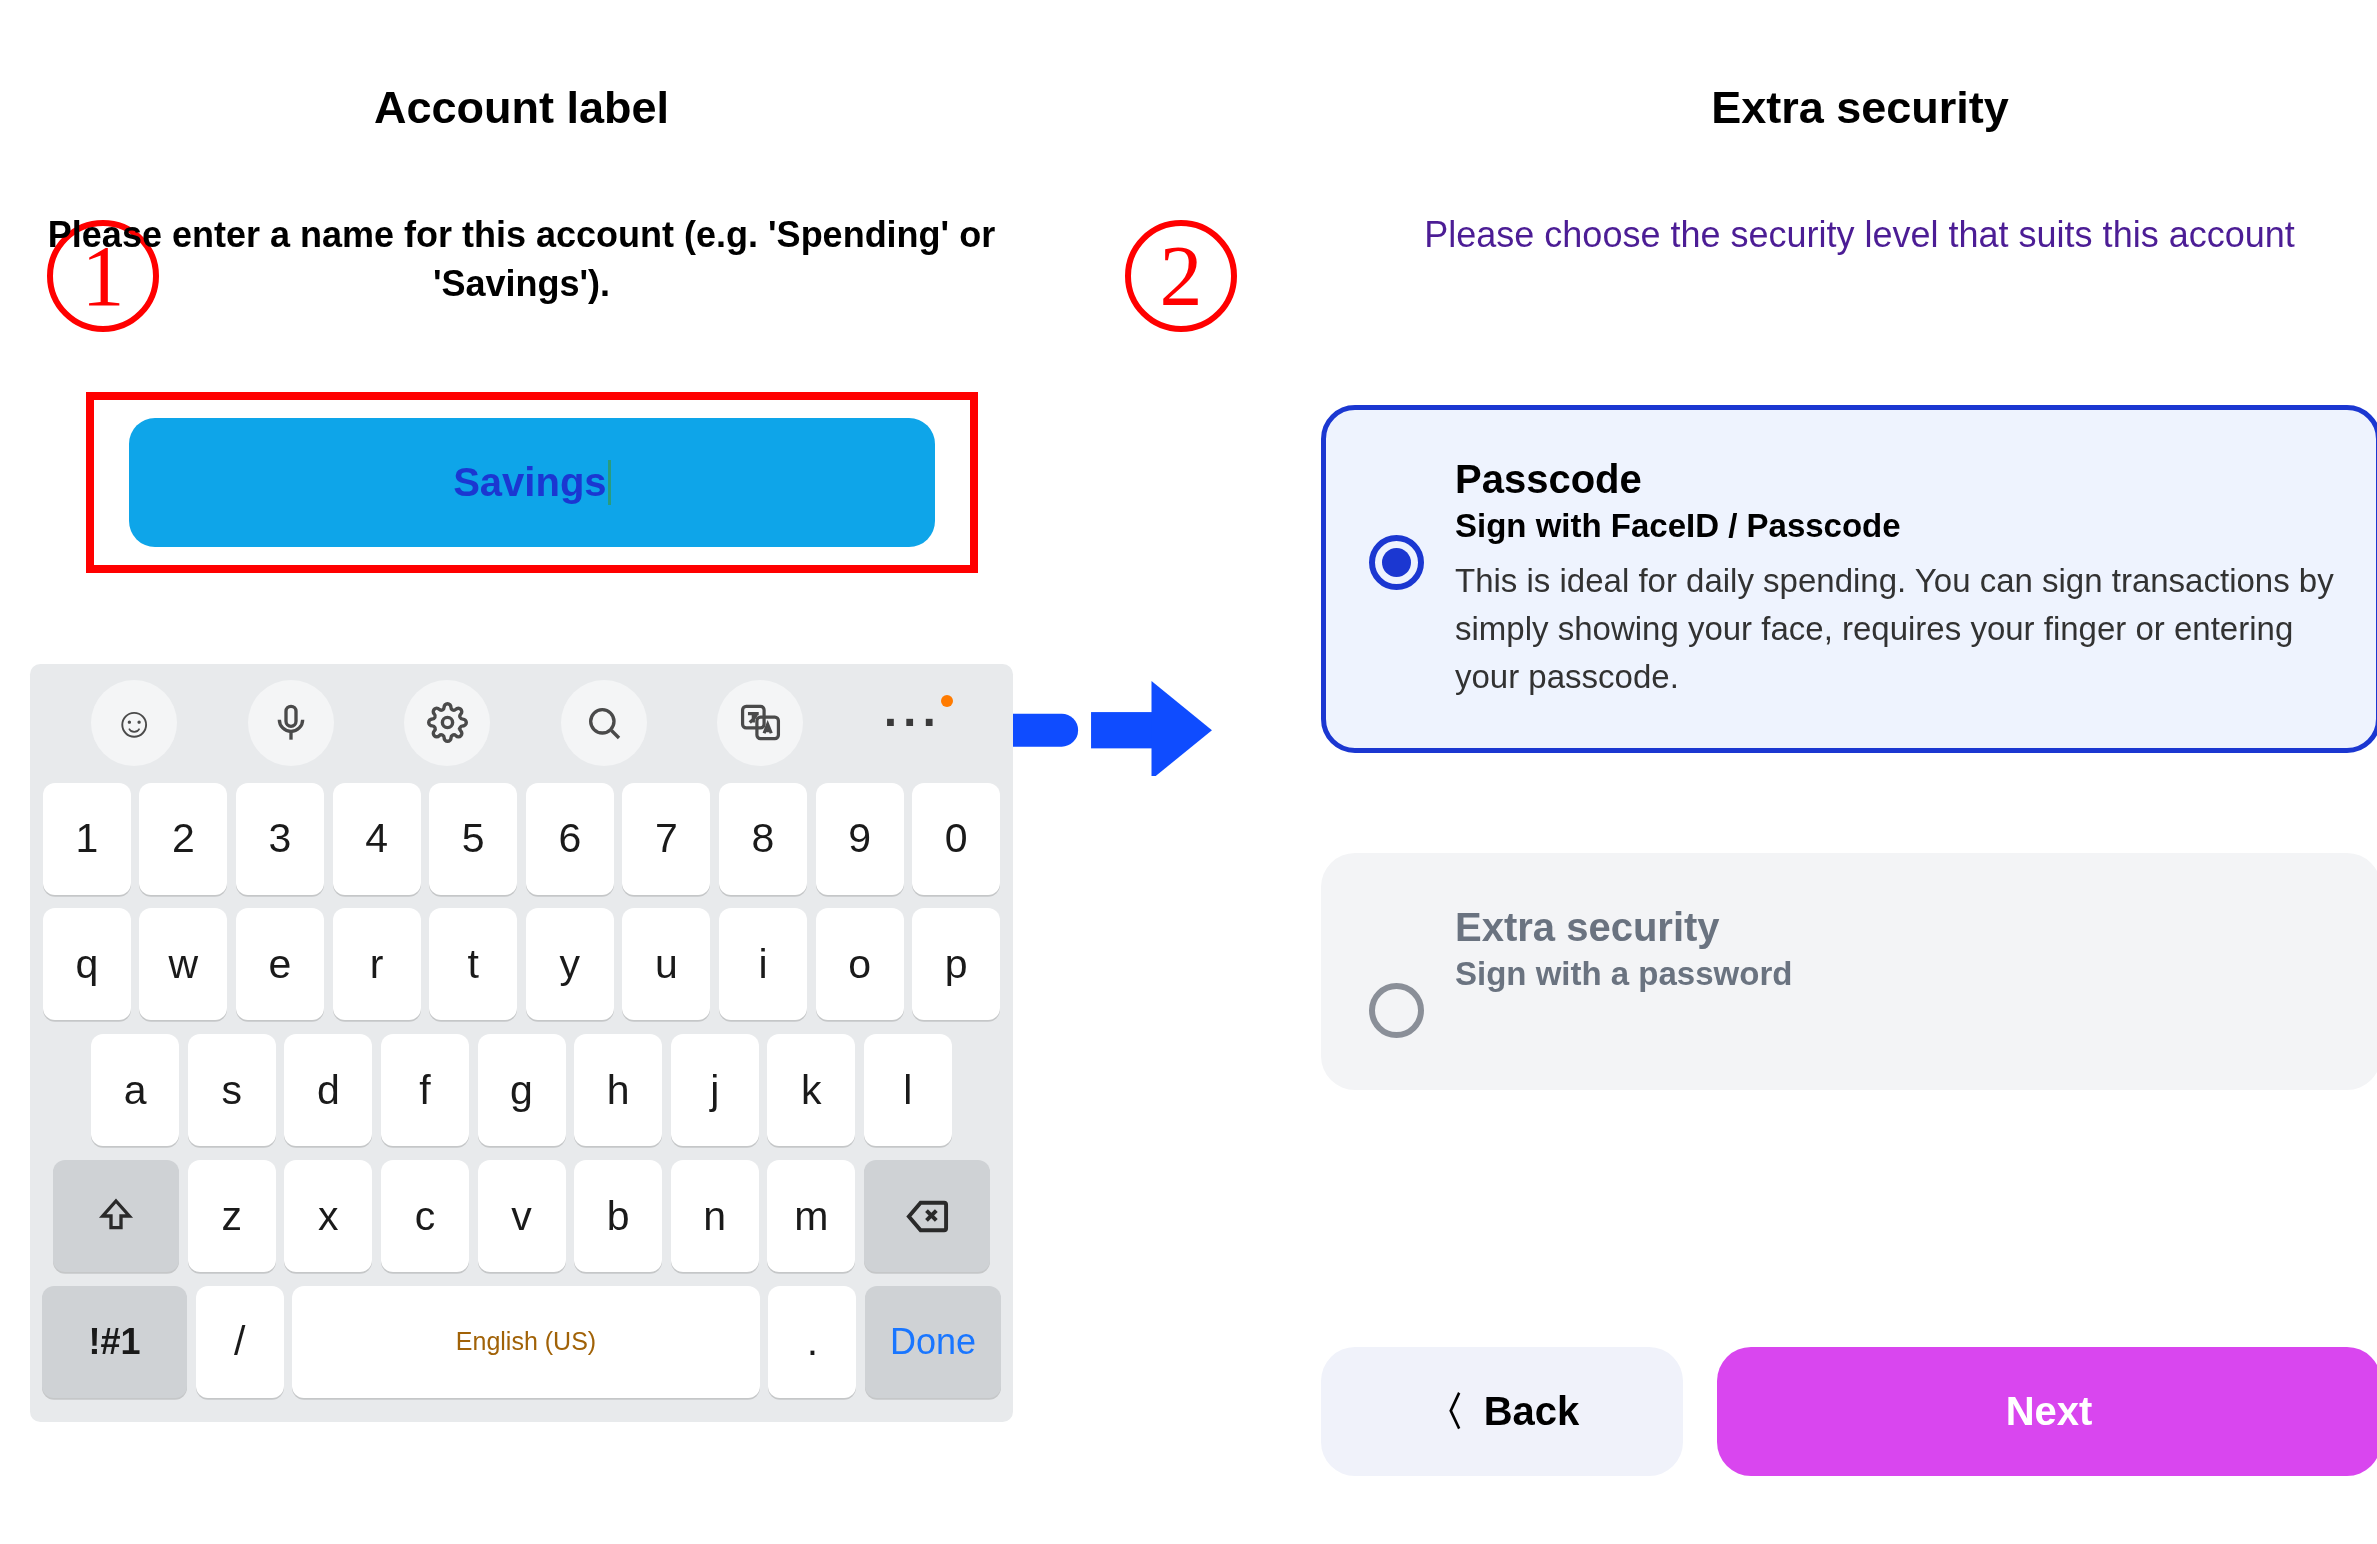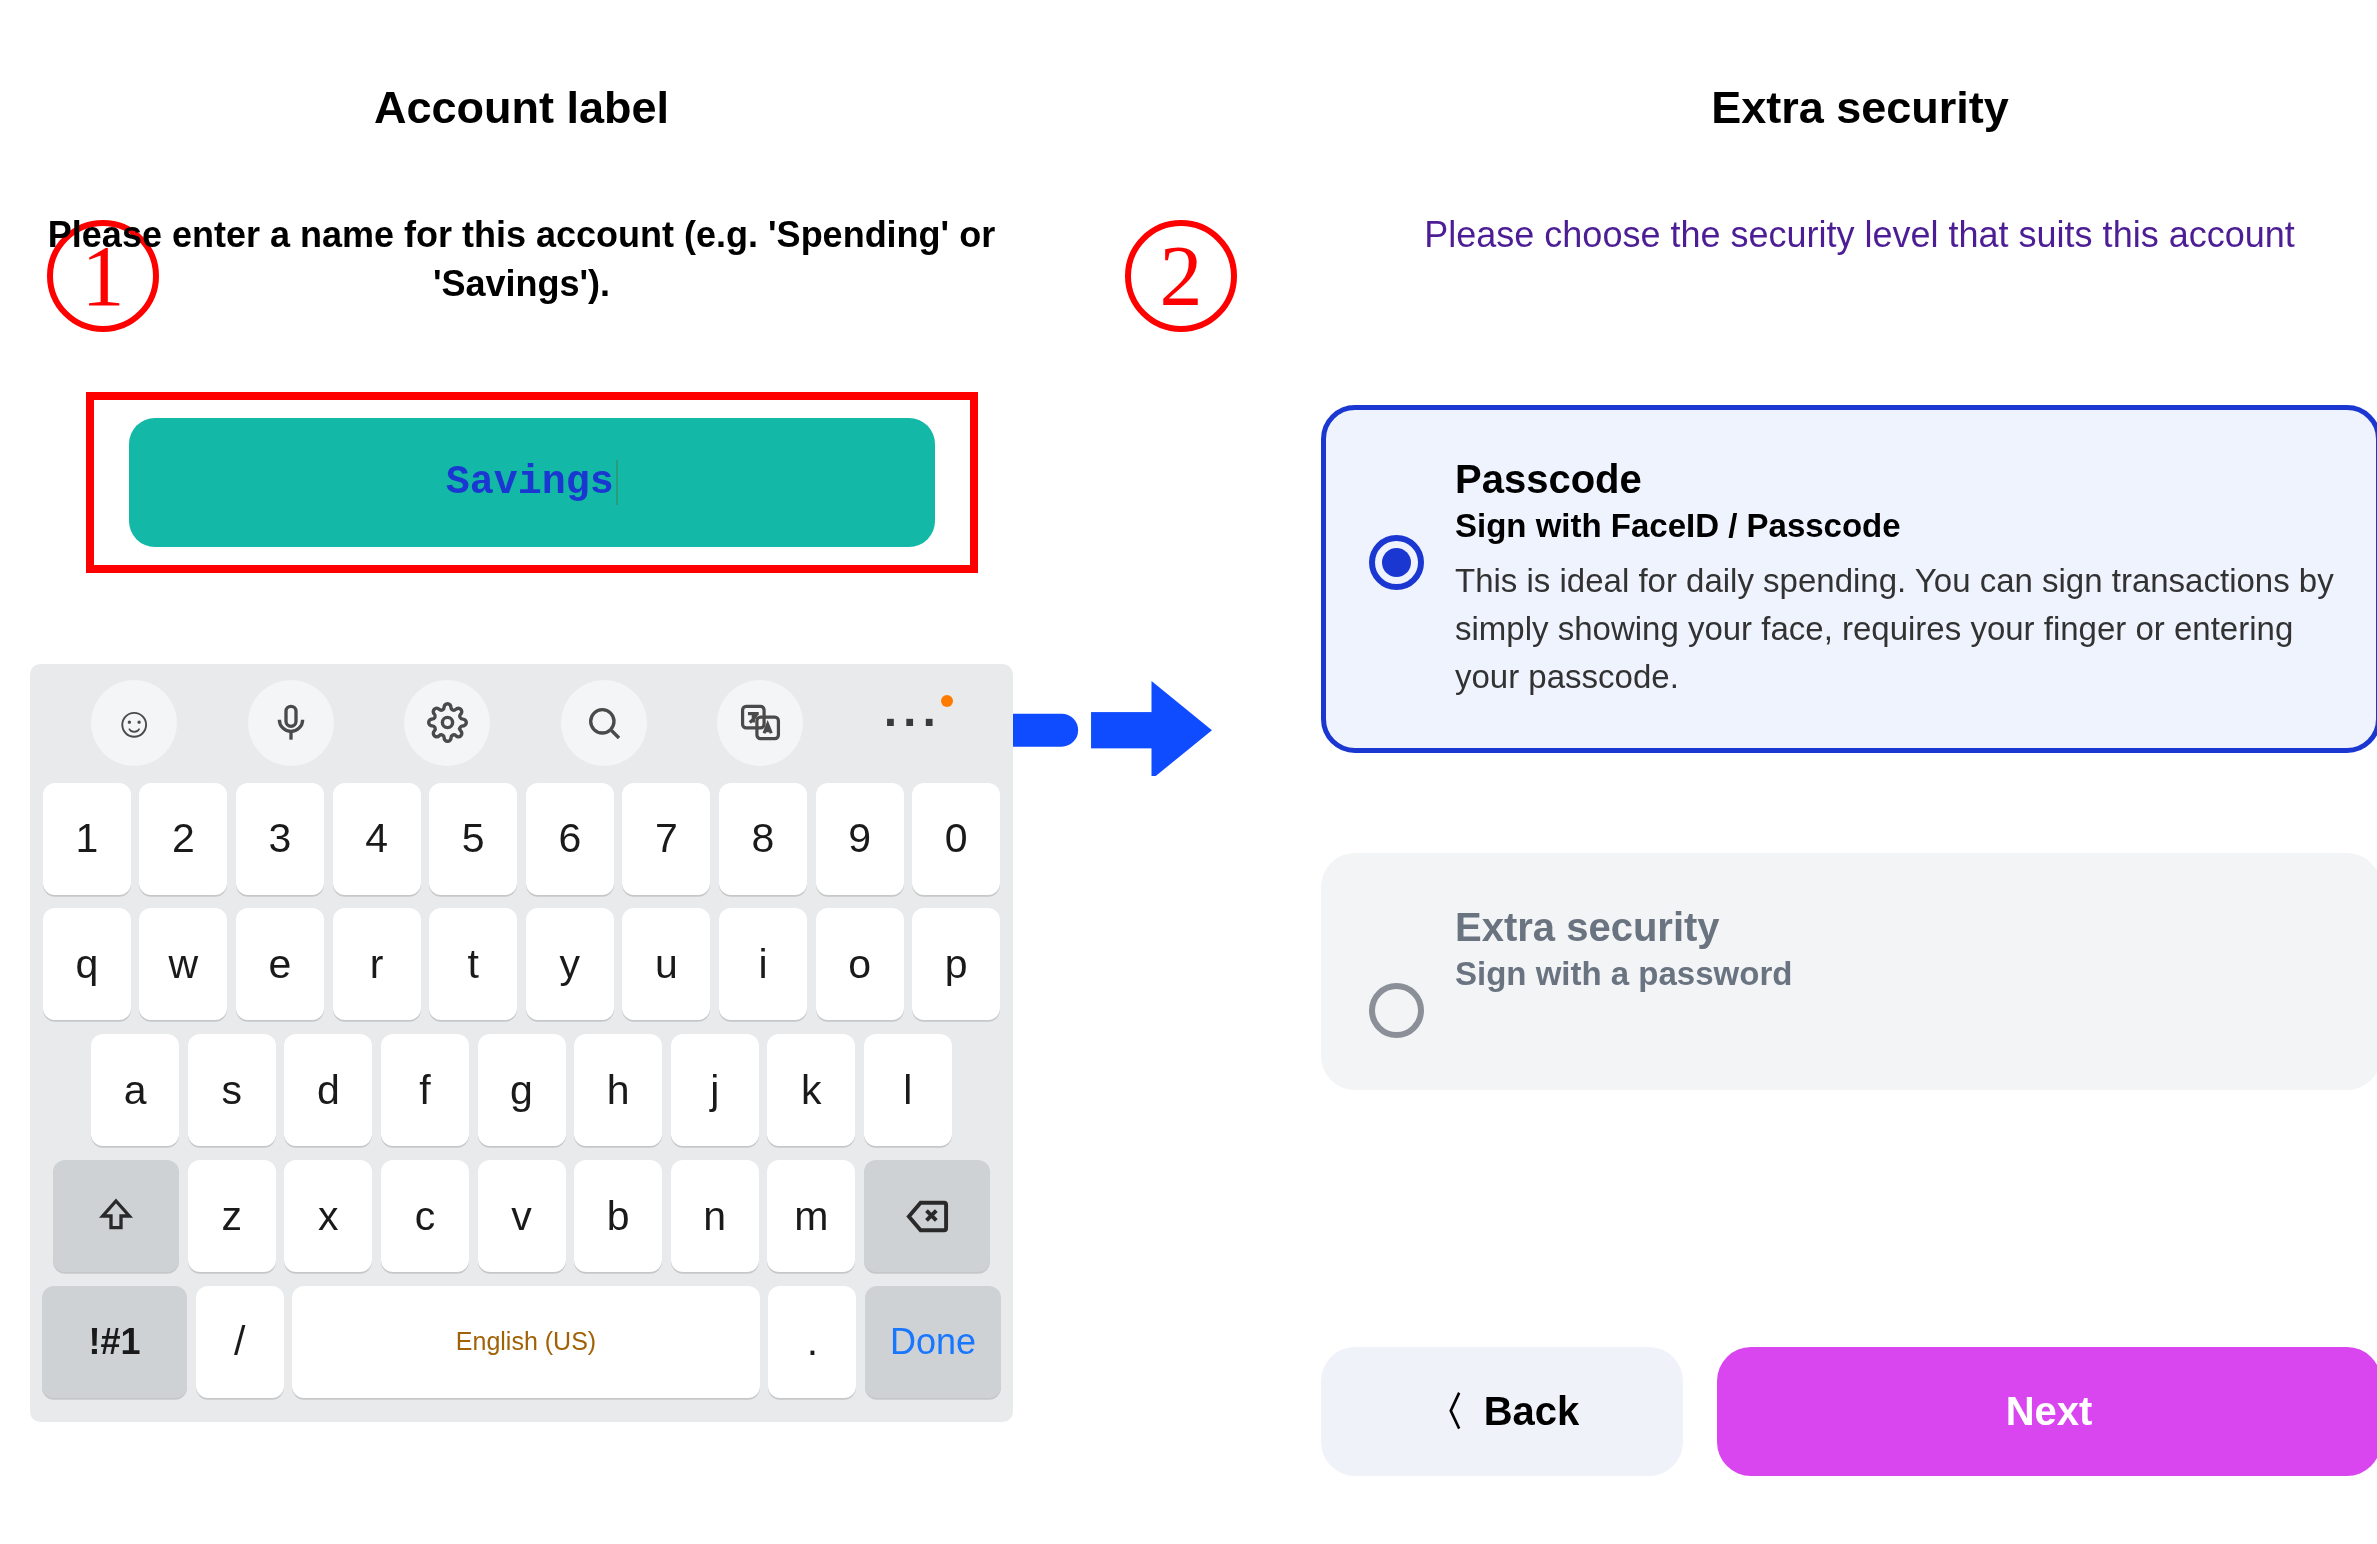--- a/index.html
+++ b/index.html
@@ -71,28 +71,27 @@
     top: 392px;
     left: 86px;
     width: 892px;
     height: 181px;
     border: 8.6px solid #ff0000;
     display:flex; align-items:center; justify-content:center;
   }
   .input-field {
     width: 806px;
     height: 129px;
-    background: #14b8a6;
+    background: #0ea5e9;
     border-radius: 26px;
     display:flex; align-items:center; justify-content:center;
     font-size: 40px;
     font-weight: 700;
     color: #1b37d1;
     position: relative;
-    font-family: Liberation Mono, monospace;
   }
   .caret {
     display: inline-block;
     width: 2.6px; height: 45px;
     background: #2a9c7c;
     margin-left: 1.7px;
     vertical-align: middle;
   }
 
   

